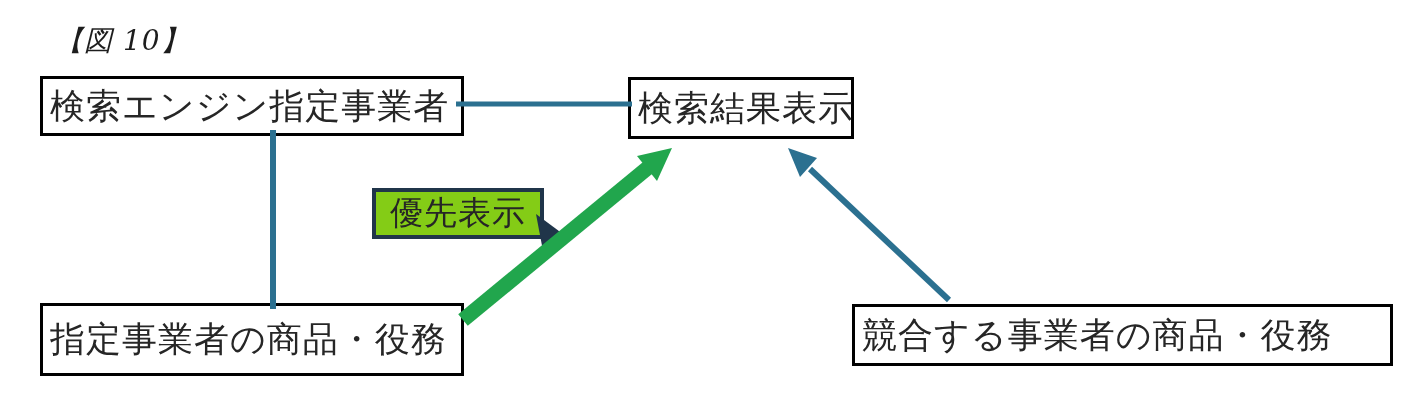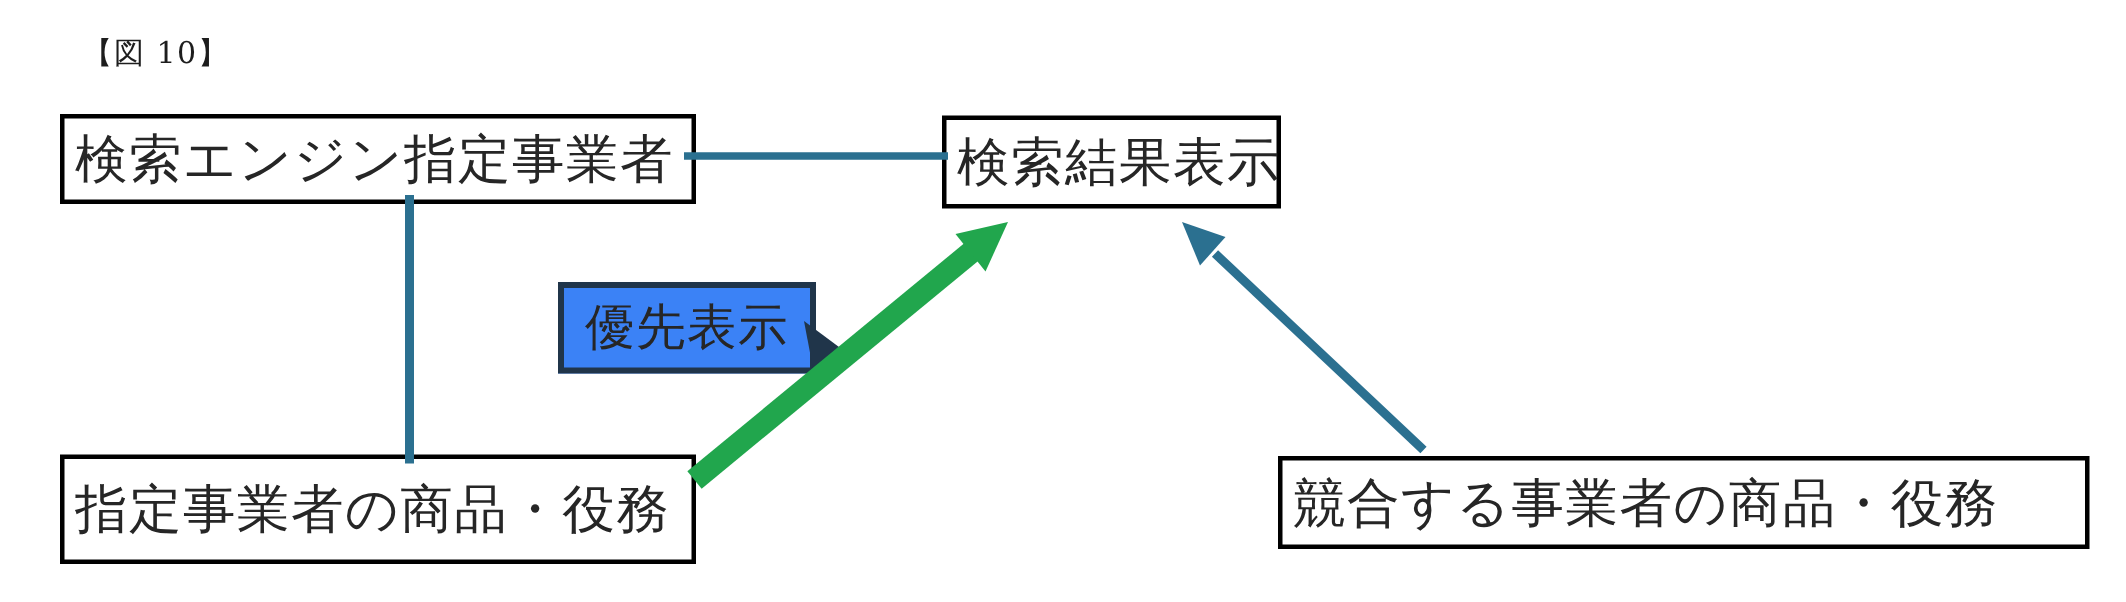--- a/index.html
+++ b/index.html
@@ -13,25 +13,26 @@
     width: 1417px;
     height: 401px;
     background: #ffffff;
     overflow: hidden;
   }
   .figure-title {
     position: absolute;
     left: 55px;
     top: 22px;
     font-family: "DejaVu Serif", "Liberation Serif", serif;
-    font-size: 20px;
+    font-size: 28px;
     color: #1d1d1d;
     letter-spacing: 1px;
     z-index: 1;
     white-space: nowrap;
+    font-style: italic;
   }
   .node {
     position: absolute;
     box-sizing: border-box;
     border: 3px solid #000000;
     background: #ffffff;
     display: flex;
     align-items: center;
     padding: 0 7px;
     font-size: 35px;
@@ -42,24 +43,24 @@
   }
   .node-provider   { left: 40px;  top: 76px;  width: 424px; height: 60px; }
   .node-results    { left: 628px; top: 77px;  width: 226px; height: 62px; }
   .node-designated { left: 40px;  top: 303px; width: 424px; height: 73px; }
   .node-competitor { left: 852px; top: 304px; width: 541px; height: 62px; }
   .callout {
     position: absolute;
     left: 372px;
     top: 188px;
     width: 172px;
-    height: 61px;
+    height: 51px;
     box-sizing: border-box;
     border: 4px solid #20354A;
-    background: #3b82f6;
+    background: #84cc16;
     display: flex;
     align-items: center;
     justify-content: center;
     font-size: 33px;
     letter-spacing: 1px;
     color: #262626;
     white-space: nowrap;
     z-index: 2;
   }
   .overlay {

